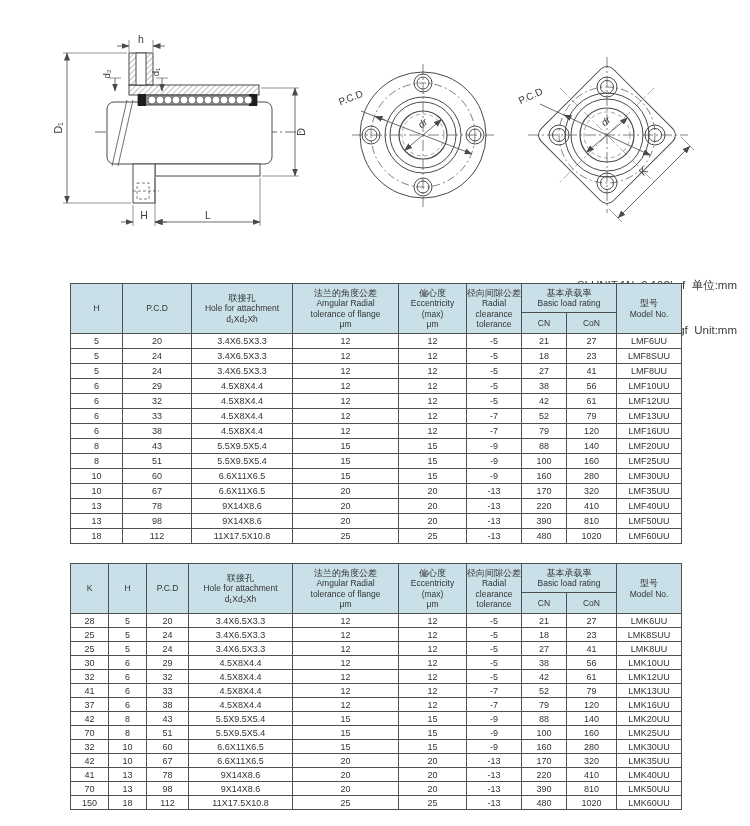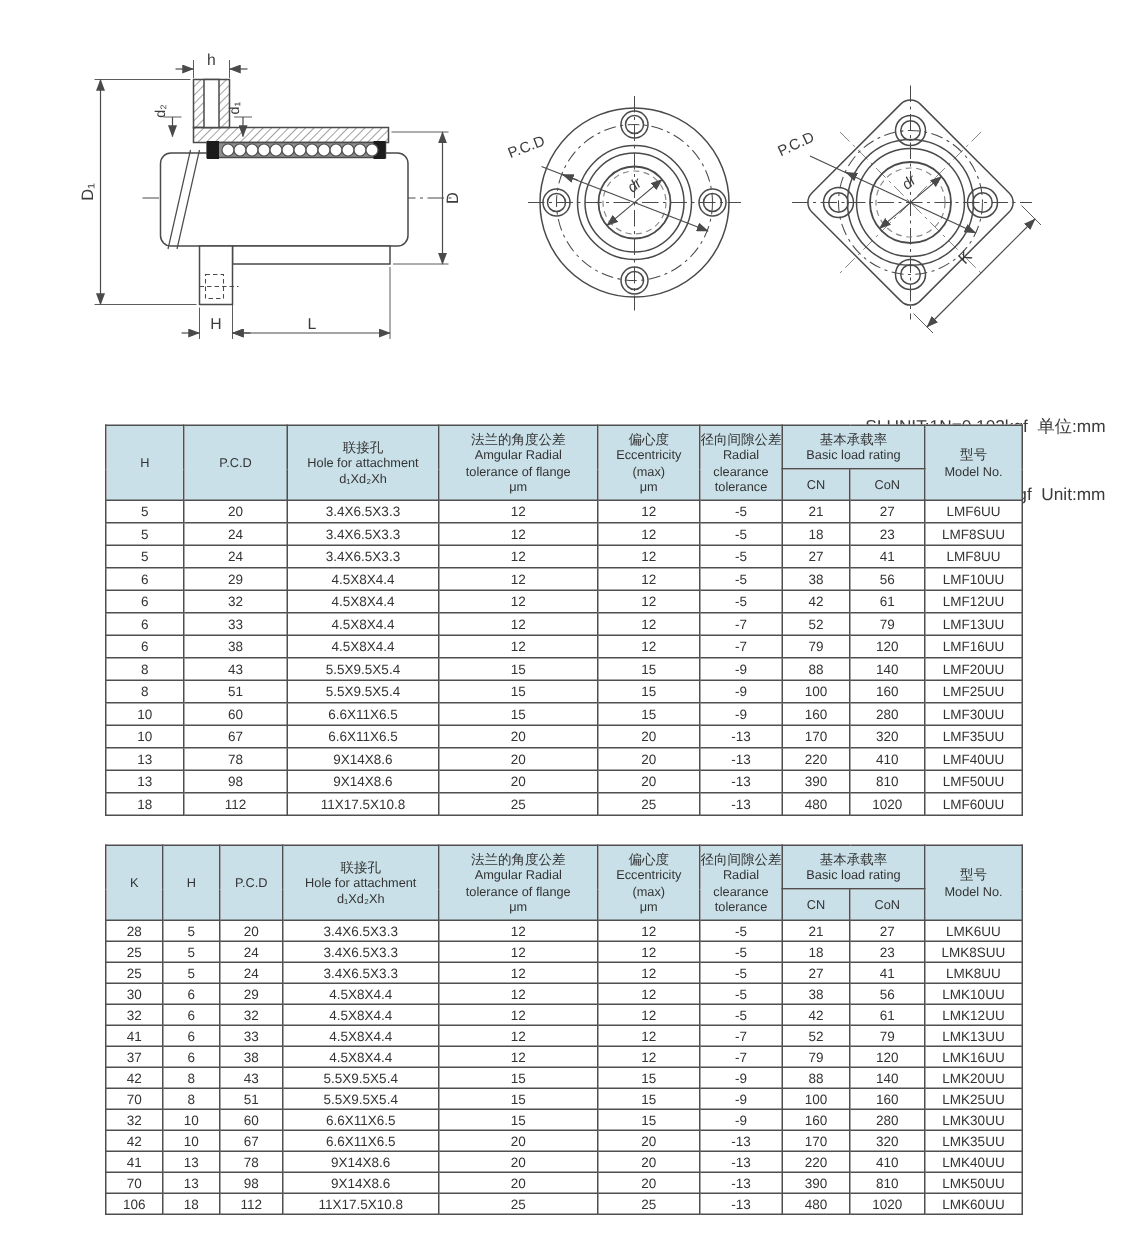--- a/index.html
+++ b/index.html
@@ -614,21 +614,21 @@
           <td>98</td>
           <td>9X14X8.6</td>
           <td>20</td>
           <td>20</td>
           <td>-13</td>
           <td>390</td>
           <td>810</td>
           <td>LMK50UU</td>
         </tr>
         <tr>
-          <td>106</td>
+          <td>150</td>
           <td>18</td>
           <td>112</td>
           <td>11X17.5X10.8</td>
           <td>25</td>
           <td>25</td>
           <td>-13</td>
           <td>480</td>
           <td>1020</td>
           <td>LMK60UU</td>
         </tr>

